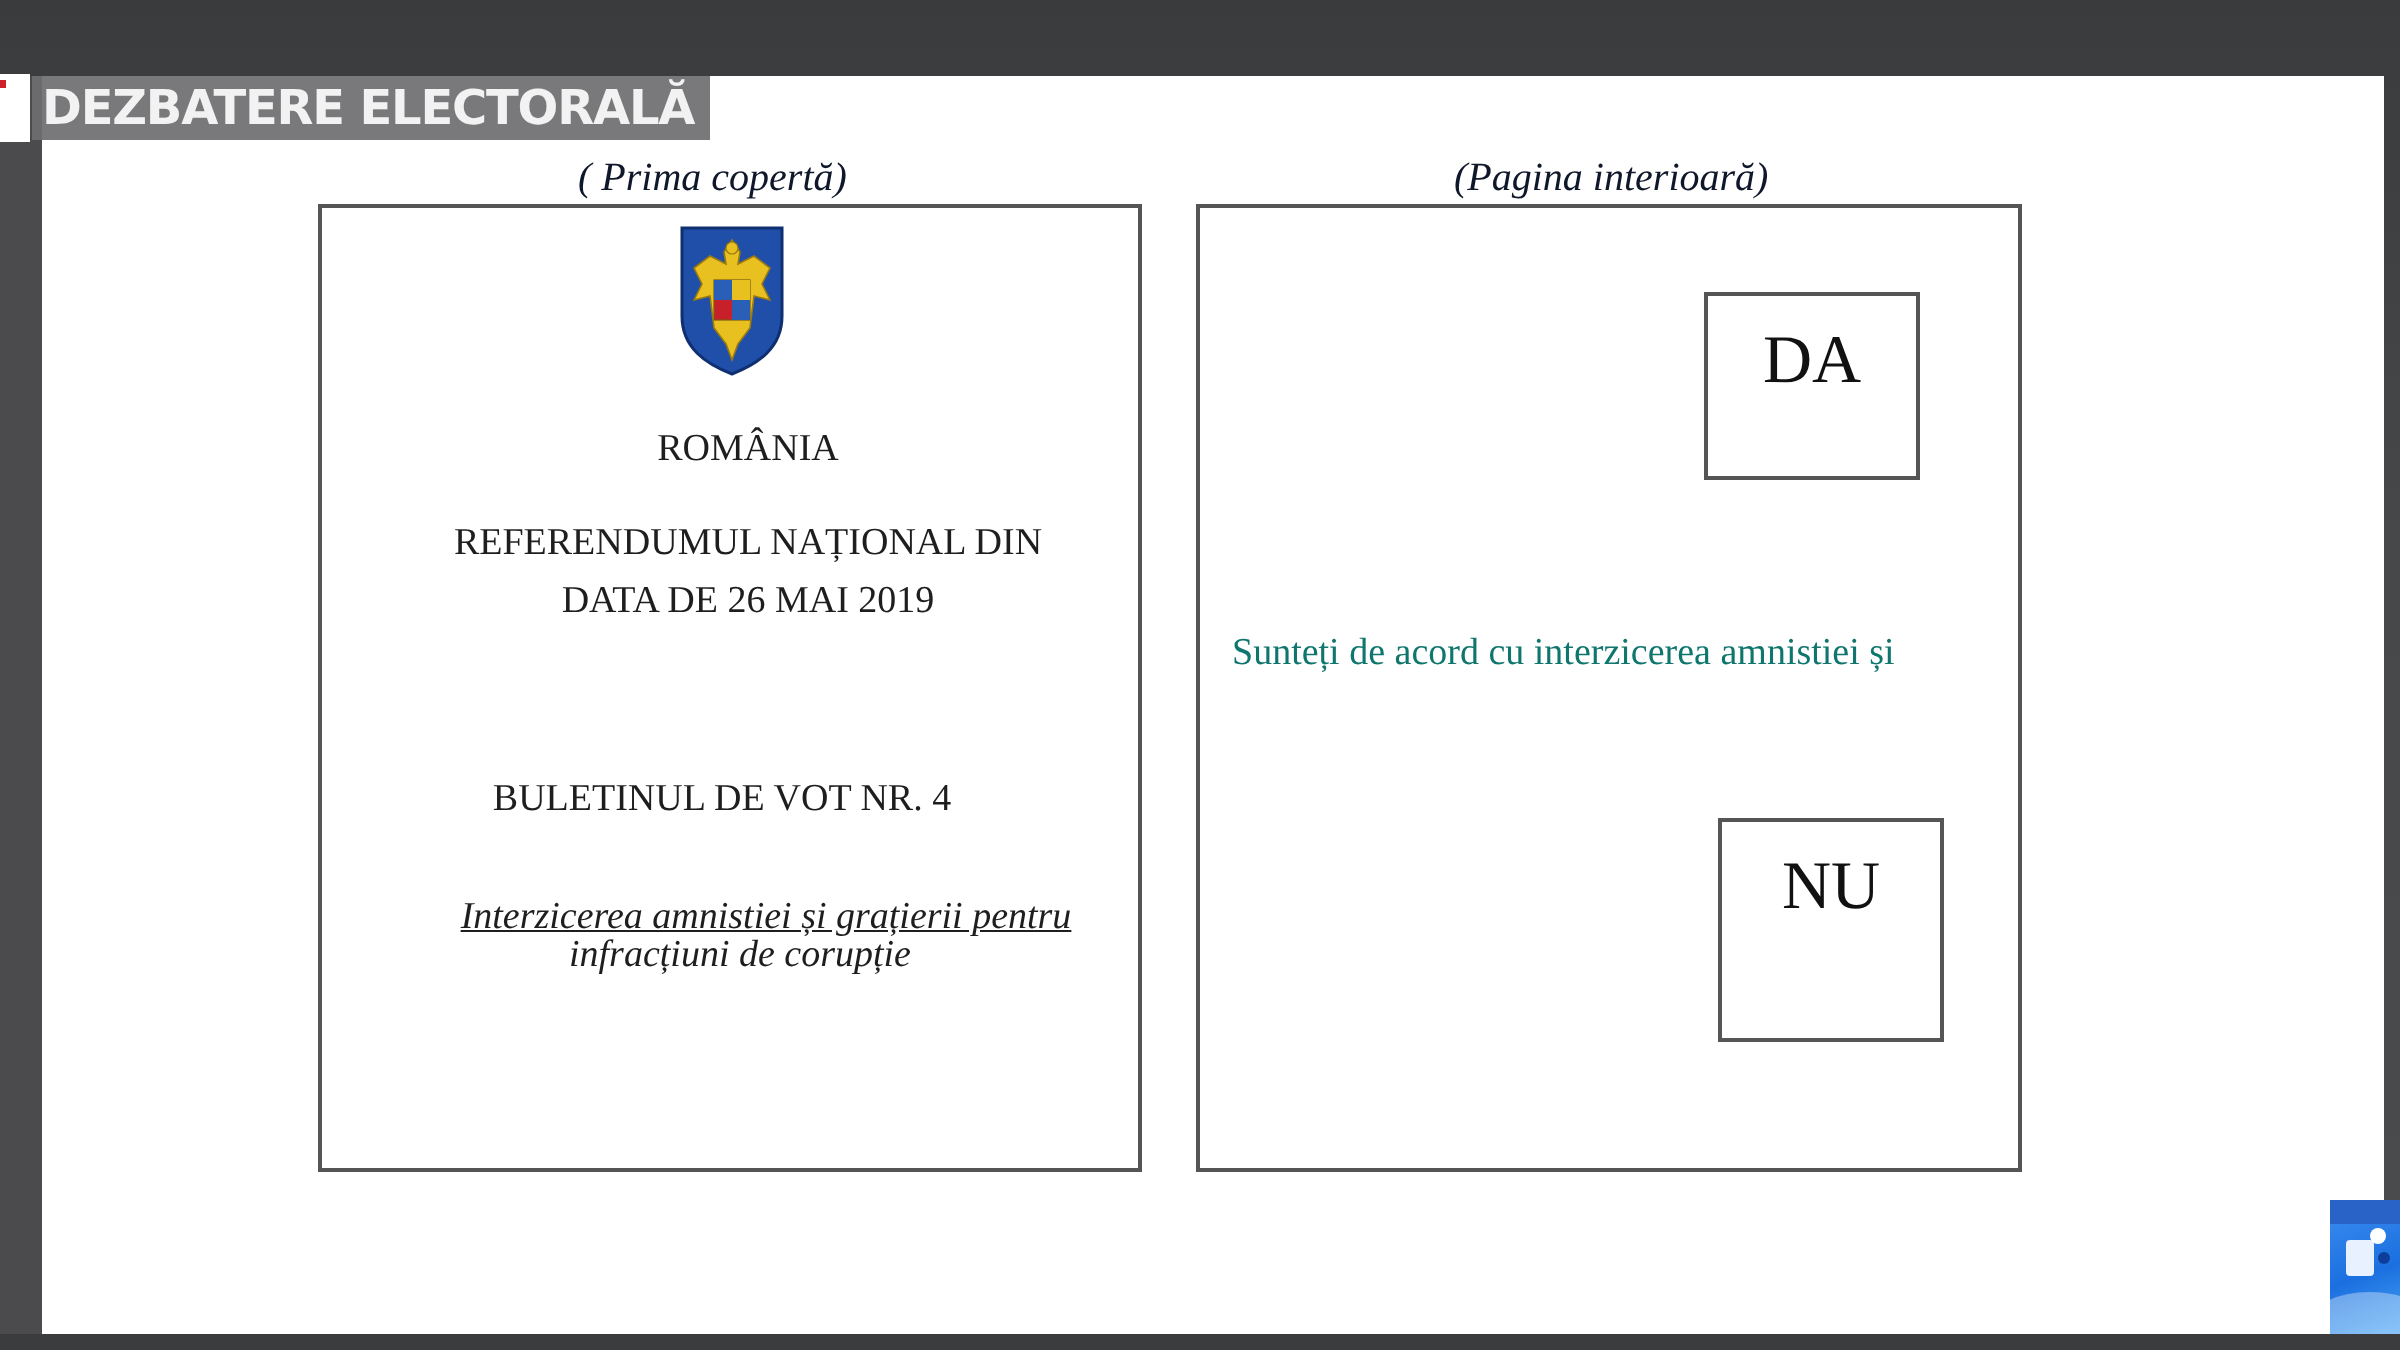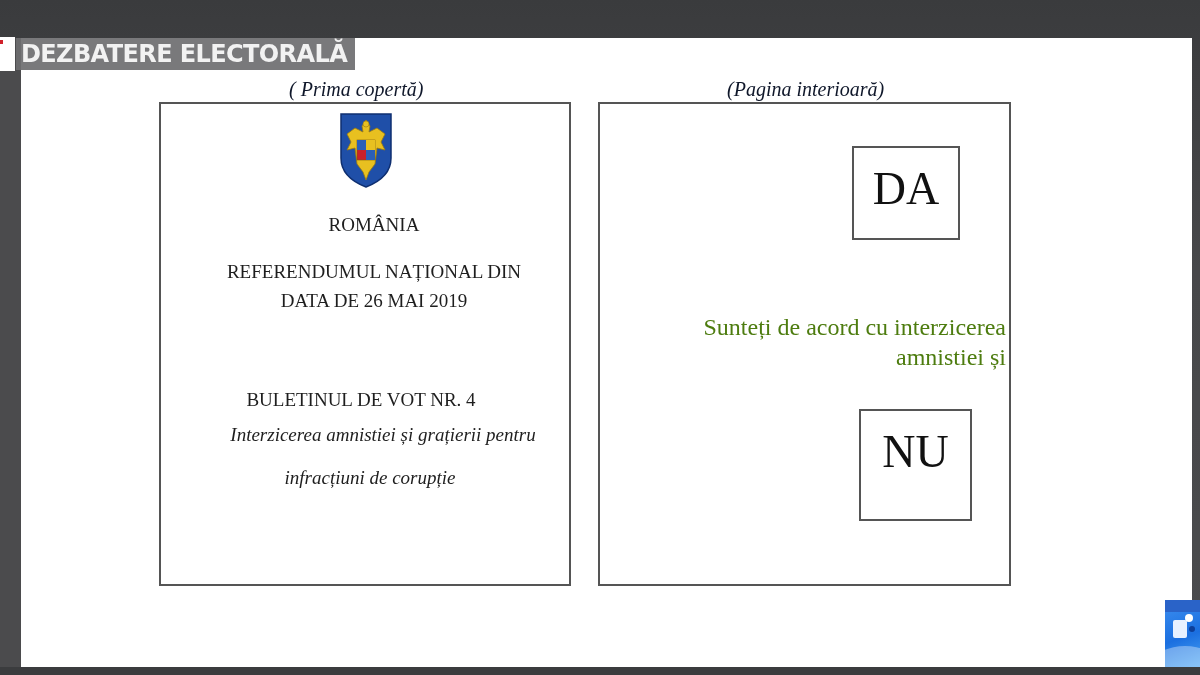--- a/index.html
+++ b/index.html
@@ -51,25 +51,25 @@
       position: absolute; left: 178px; top: 8px; width: 54px; height: 76px;
     }
     .centered {
       position: absolute; left: 0; width: 100%; text-align: center; color: #1e1e1e;
       font-size: 19px; line-height: 29px; padding-left: 18px;
     }
     .italic { font-style: italic; }
     .vote-box {
       position: absolute; border: 2px solid #555; background: #fff;
       display: flex; align-items: flex-start; justify-content: center;
-      font-size: 46px; color: #111; padding-top: 14px;
+      font-size: 34px; color: #111; padding-top: 14px;
     }
     .question {
       position: absolute; left: 16px; top: 208px; width: 390px;
-      font-size: 24px; line-height: 30px; color: #4d7c0f; text-align: right;
+      font-size: 19px; line-height: 30px; color: #0f766e;
     }
     .corner-logo {
       position: absolute; left: 1165px; top: 600px; width: 35px; height: 67px;
       background: linear-gradient(160deg, #3d8ff0 0%, #1b6fe0 55%, #4aa6f5 100%);
       overflow: hidden;
     }
     .corner-logo .band {
       position: absolute; left: 0; top: 0; width: 100%; height: 12px; background: #2a63c8;
     }
     .corner-logo .shape1 {
@@ -109,21 +109,21 @@
     <rect x="18" y="28" width="9" height="10" fill="#2a5fb8"></rect>
     <rect x="27" y="38" width="9" height="10" fill="#2a5fb8"></rect>
     <rect x="27" y="28" width="9" height="10" fill="#e8c020"></rect>
     <circle cx="27" cy="12" r="3" fill="#e8c020" stroke="#9a7a10" stroke-width="0.6"></circle>
   </svg>
 
   <div class="centered" style="top:106px;">ROMÂNIA</div>
   <div class="centered" style="top:153px;">REFERENDUMUL NAȚIONAL DIN</div>
   <div class="centered" style="top:182px;">DATA DE 26 MAI 2019</div>
   <div class="centered" style="top:281px; left:-13px;">BULETINUL DE VOT NR. 4</div>
-  <div class="centered italic" style="top:316px; left:9px;">Interzicerea amnistiei și grațierii pentru</div>
+  <div class="centered italic" style="top:340px; left:9px;text-decoration:underline;">Interzicerea amnistiei și grațierii pentru</div>
   <div class="centered italic" style="top:359px; left:-4px;">infracțiuni de corupție</div>
 </div>
 
 <div class="ballot ballot-inner">
   <div class="vote-box" style="left:252px; top:42px; width:108px; height:94px;">
     <span>DA</span>
   </div>
   <div class="question">
     <div>Sunteți de acord cu interzicerea amnistiei și</div>
   </div>

